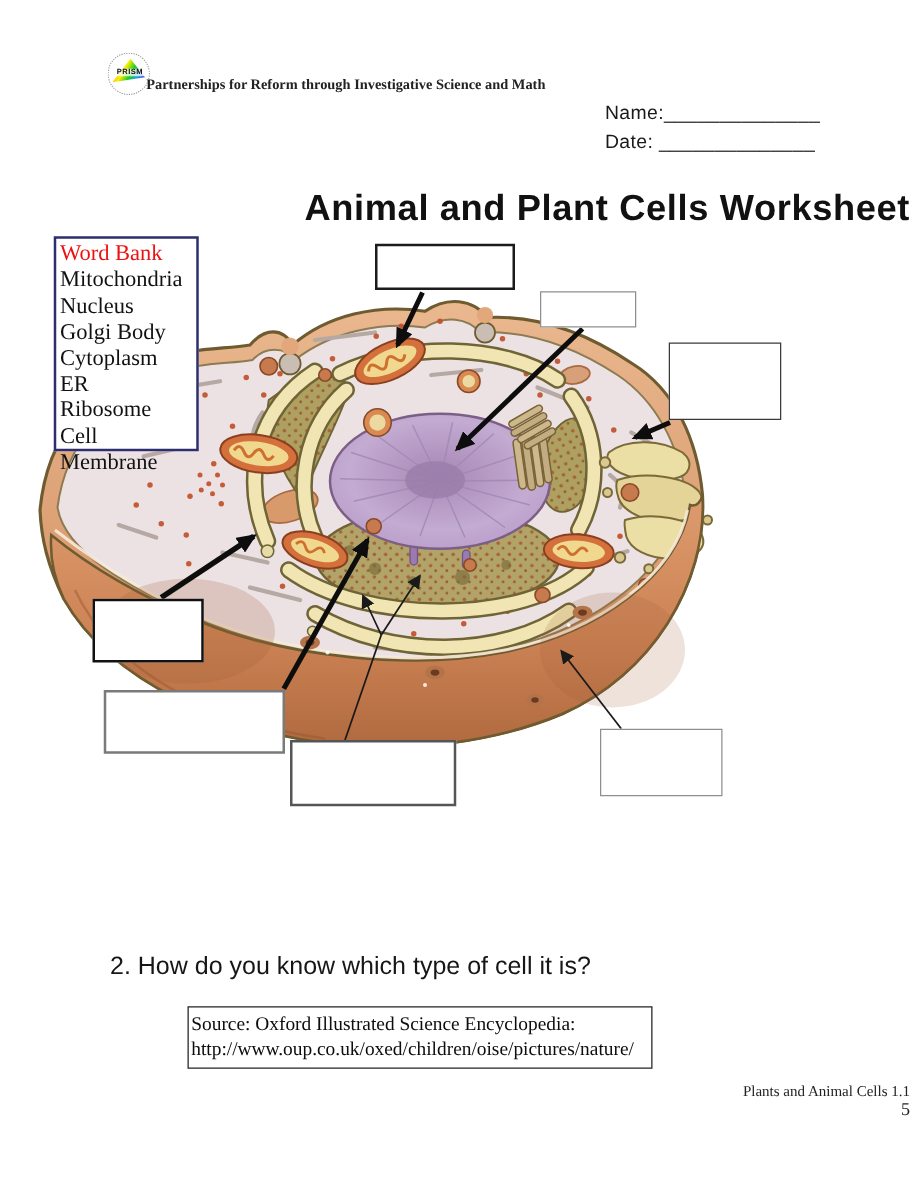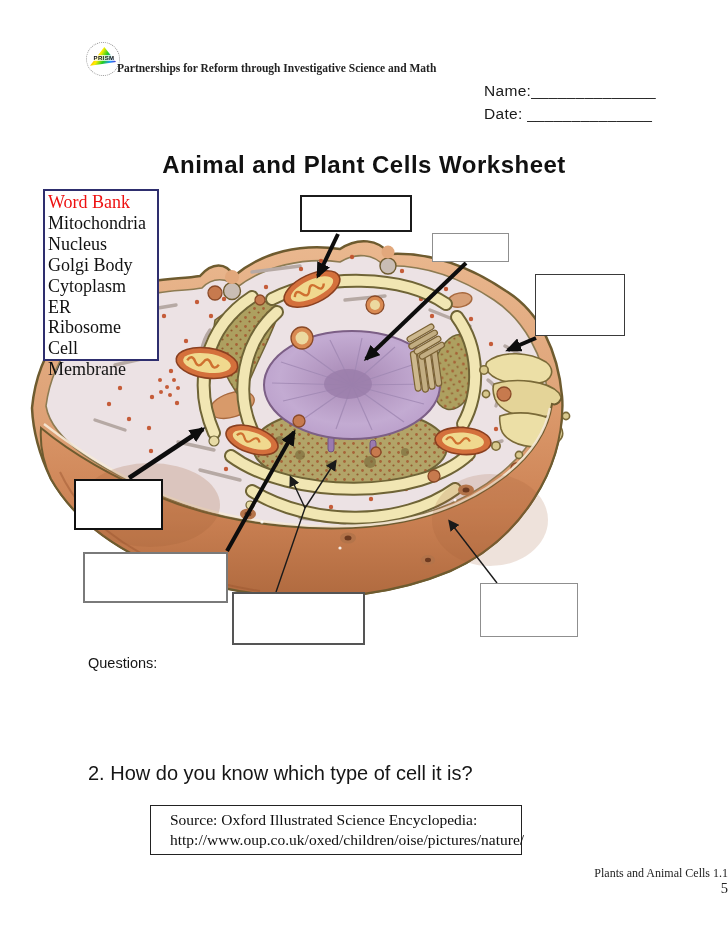--- a/index.html
+++ b/index.html
@@ -10,22 +10,22 @@
         background:#fff;border:1.5px dotted #9a9a9a;box-sizing:border-box;}
   .logo .prism-tri{position:absolute;left:3px;top:4px;width:26px;height:24px;
         clip-path:polygon(0% 78%,55% 0%,100% 62%);
         background:linear-gradient(120deg,#ff0000 0%,#ff9900 18%,#ffee00 36%,#22cc22 54%,#2299ff 72%,#4433cc 86%,#cc22cc 100%);}
   .logo .prism-label{position:absolute;left:4px;top:12px;width:26px;font-size:6px;font-weight:bold;
         color:#111;background:rgba(255,255,255,.75);text-align:center;letter-spacing:.4px;}
   .tagline{position:absolute;left:117px;top:62px;font-family:"Liberation Serif",serif;
         font-weight:bold;font-size:11.5px;color:#222;}
   .namedate{position:absolute;left:484px;top:79px;font-size:15.5px;color:#1a1a1a;line-height:23px;letter-spacing:.3px;}
   
-  .title{position:absolute;left:0;top:151px;width:728px;text-align:center;
-        font-size:24px;font-weight:bold;color:#111;letter-spacing:.5px;}
+  .title{position:absolute;left:0;top:151px;width:728px;text-align:right;
+        font-size:29px;font-weight:bold;color:#111;letter-spacing:.5px;}
   
   .wordbank{position:absolute;left:14px;top:189px;width:116px;height:172px;border:2.5px solid #2e2e6e;
         box-sizing:border-box;background:#fff;padding:1px 3px;font-family:"Liberation Serif",serif;
         font-size:18px;line-height:20.9px;color:#111;z-index:5;margin-left:29px;}
   .wordbank .wb-head{color:#ee1111;}
   
   .cellsvg{position:absolute;left:0;top:185px;width:728px;height:480px;z-index:1;}
   
   .abox{position:absolute;background:#fff;box-sizing:border-box;z-index:3;}
   .b1{left:300px;top:195px;width:112px;height:37px;border:2px solid #1b1b1b;}
@@ -33,21 +33,21 @@
   .b3{left:535px;top:274px;width:90px;height:62px;border:1.5px solid #3a3a3a;}
   .b4{left:74px;top:479px;width:89px;height:51px;border:2px solid #111;}
   .b5{left:83px;top:552px;width:145px;height:51px;border:2px solid #7a7a7a;}
   .b6{left:232px;top:592px;width:133px;height:53px;border:2px solid #555;}
   .b7{left:480px;top:583px;width:98px;height:54px;border:1.5px solid #8f8f8f;}
   
   .questions{position:absolute;left:88px;top:652px;font-size:14.5px;color:#161616;line-height:22px;}
   .q2{position:absolute;left:88px;top:762px;font-size:20px;color:#161616;}
   
   .source{position:absolute;left:150px;top:805px;width:372px;height:50px;border:1.5px solid #222;
-        box-sizing:border-box;background:#fff;padding:4px 19px;font-family:"Liberation Serif",serif;
+        box-sizing:border-box;background:#fff;padding:4px 2px;font-family:"Liberation Serif",serif;
         font-size:15.5px;line-height:20px;color:#0d0d0d;}
   .source .srclink{color:#0d0d0d;}
   
   .footer{position:absolute;left:0;top:866px;width:728px;text-align:right;
         font-family:"Liberation Serif",serif;font-size:12px;color:#222;line-height:15px;}
   .footer .pageno{font-size:14.5px;}
 </style>
 </head>
 <body>
 
@@ -365,21 +365,20 @@
 
   <div class="abox b1"></div>
   <div class="abox b2"></div>
   <div class="abox b3"></div>
   <div class="abox b4"></div>
   <div class="abox b5"></div>
   <div class="abox b6"></div>
   <div class="abox b7"></div>
 
   <div class="questions">
-    <div>Questions:</div>
   </div>
   <div class="q2">2. How do you know which type of cell it is?</div>
 
   <div class="source">
     <div>Source: Oxford Illustrated Science Encyclopedia:</div>
     <div><span class="srclink">http://www.oup.co.uk/oxed/children/oise/pictures/nature/</span></div>
   </div>
 
   <div class="footer">
     <div>Plants and Animal Cells 1.1</div>

